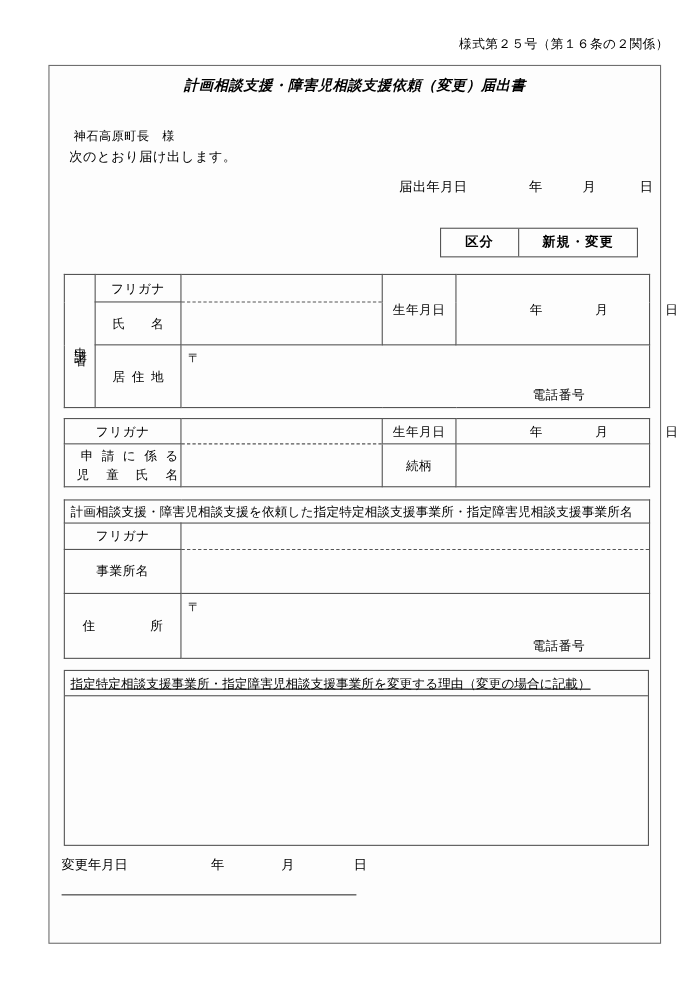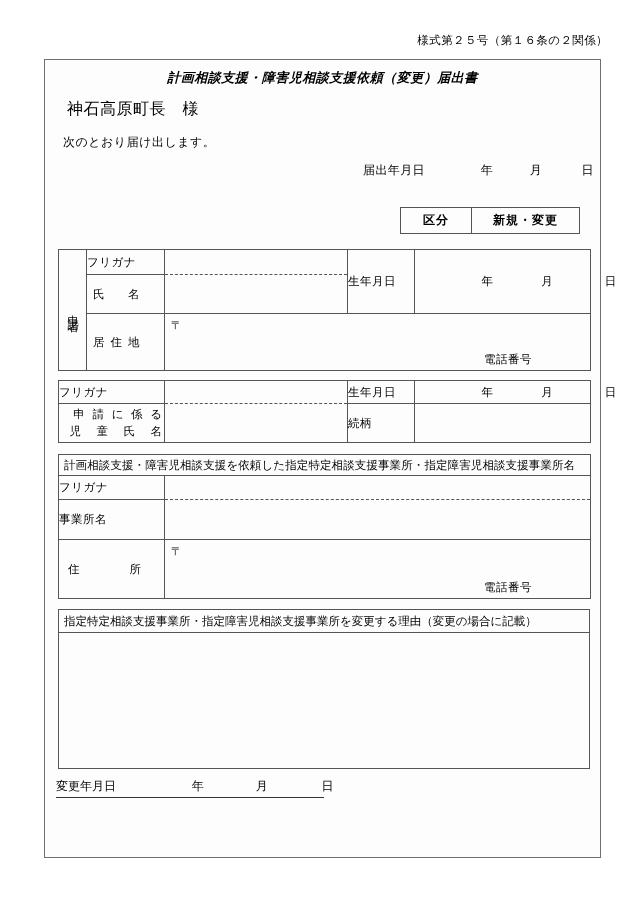--- a/index.html
+++ b/index.html
@@ -62,22 +62,22 @@
     font-size: 13px;
     font-weight: bold;
     letter-spacing: 0.5px;
     font-style: italic;
   }
 
   
   .addressee {
     position: absolute;
     left: 22px;
-    top: 39px;
-    font-size: 16px;
+    top: 56px;
+    font-size: 11px;
     letter-spacing: 0.5px;
   }
   .intro {
     position: absolute;
     left: 18px;
     top: 74px;
     font-size: 12px;
     letter-spacing: 0.5px;
   }
 
@@ -131,20 +131,21 @@
     table-layout: fixed;
     font-size: 11.5px;
   }
   .tbl td {
     border: 1px solid #555;
     padding: 0;
     vertical-align: middle;
     position: relative;
   }
   .cell-label {
+    text-align: center;
     letter-spacing: 0.5px;
   }
   .spread3 {
     display: inline-block;
     letter-spacing: 6px;
     text-indent: 6px;
   }
   .spread-wide {
     display: inline-block;
     letter-spacing: 9px;
@@ -219,31 +220,32 @@
     box-sizing: border-box;
   }
   .reason-head {
     height: 22px;
     border-bottom: 1px solid #555;
     display: flex;
     align-items: center;
     padding-left: 5px;
     font-size: 11.5px;
     white-space: nowrap;
+    text-decoration: underline;
   }
 
   
   .change-date {
     position: absolute;
     left: 11px;
     top: 718px;
     width: 268px;
     border-bottom: 1.2px solid #333;
     font-size: 12px;
-    padding-bottom: 2px;
+    padding-bottom: 18px;
     white-space: nowrap;
   }
   .change-date .y { display:inline-block; width: 84px; text-align:right; }
   .change-date .m { display:inline-block; width: 60px; text-align:right; }
   .change-date .d { display:inline-block; width: 62px; text-align:right; }
 </style>
 </head>
 <body>
 
 <div class="page">

